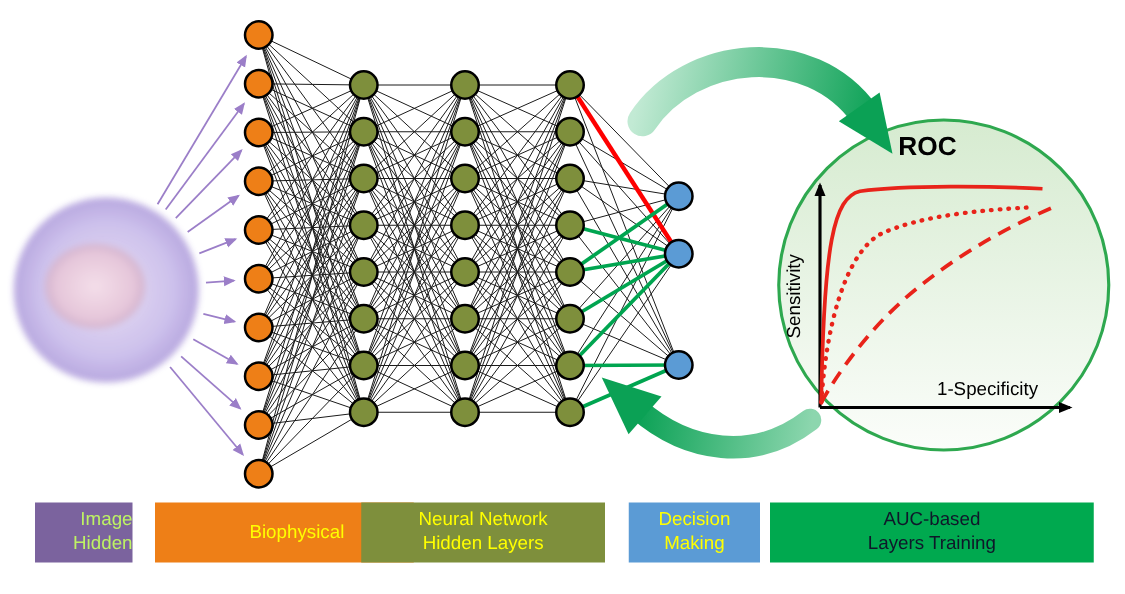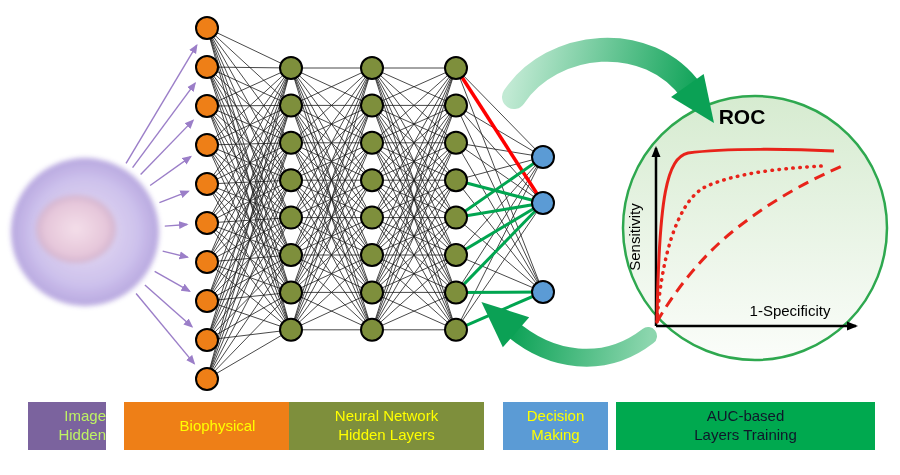--- a/index.html
+++ b/index.html
@@ -399,21 +399,21 @@
       <path d="M 514,97 C 552,40 648,30 692,92" fill="none" stroke="url(#gradTop)" stroke-width="24" stroke-linecap="round" marker-end="url(#bigArrow)"></path>
       <path d="M 648,336 C 604,370 550,362 510,327" fill="none" stroke="url(#gradBack)" stroke-width="18" stroke-linecap="round" marker-end="url(#bigArrow)"></path>
     </g>
   </svg>
 
   <div>
     <div class="legend-box" style="left: 28px; width: 78px; background-color: rgb(123, 99, 158); color: #bef264; align-items: flex-end;">
       <span>Image</span>
       <span>Hidden</span>
     </div>
-    <div class="legend-box" style="left: 124px; width: 187px; background-color: rgb(238, 127, 23); color: rgb(255, 255, 0);">
+    <div class="legend-box" style="left: 124px; width: 187px; background-color: rgb(238, 127, 23); color: rgb(255, 255, 0); padding-left: 20px;">
       <span>Biophysical</span>
     </div>
     <div class="legend-box" style="left: 289px; width: 195px; background-color: rgb(126, 143, 60); color: rgb(255, 255, 0);">
       <span>Neural Network</span>
       <span>Hidden Layers</span>
     </div>
     <div class="legend-box" style="left: 503px; width: 105px; background-color: rgb(91, 155, 213); color: rgb(255, 255, 0);">
       <span>Decision</span>
       <span>Making</span>
     </div>

